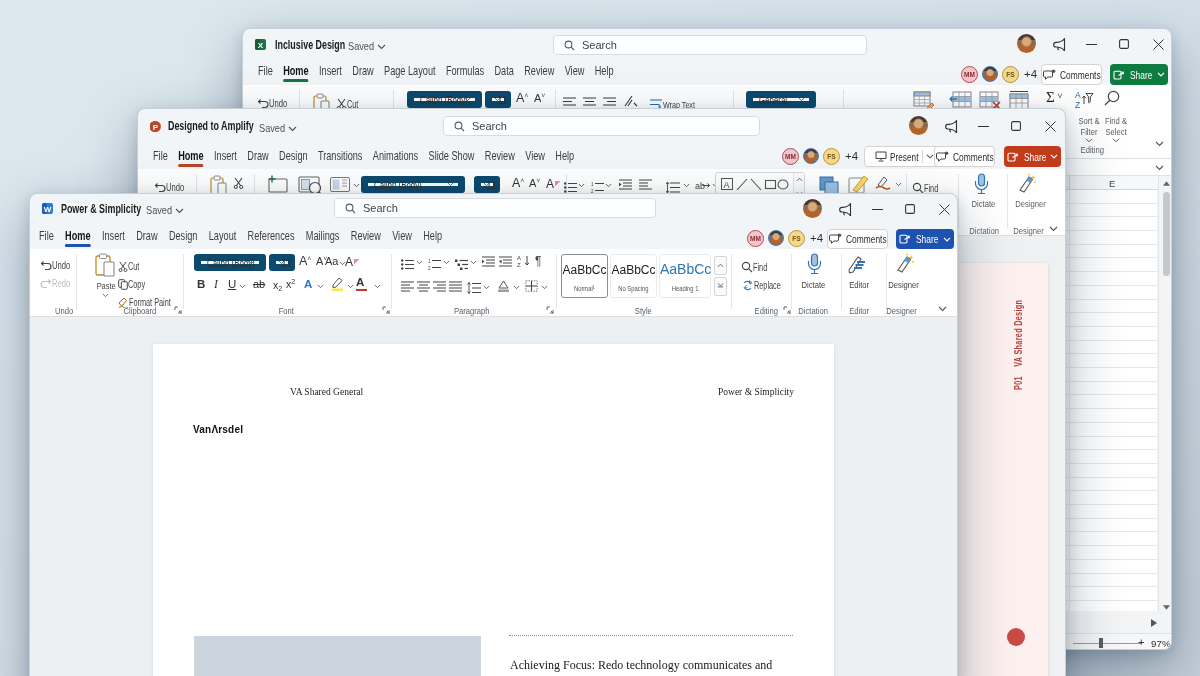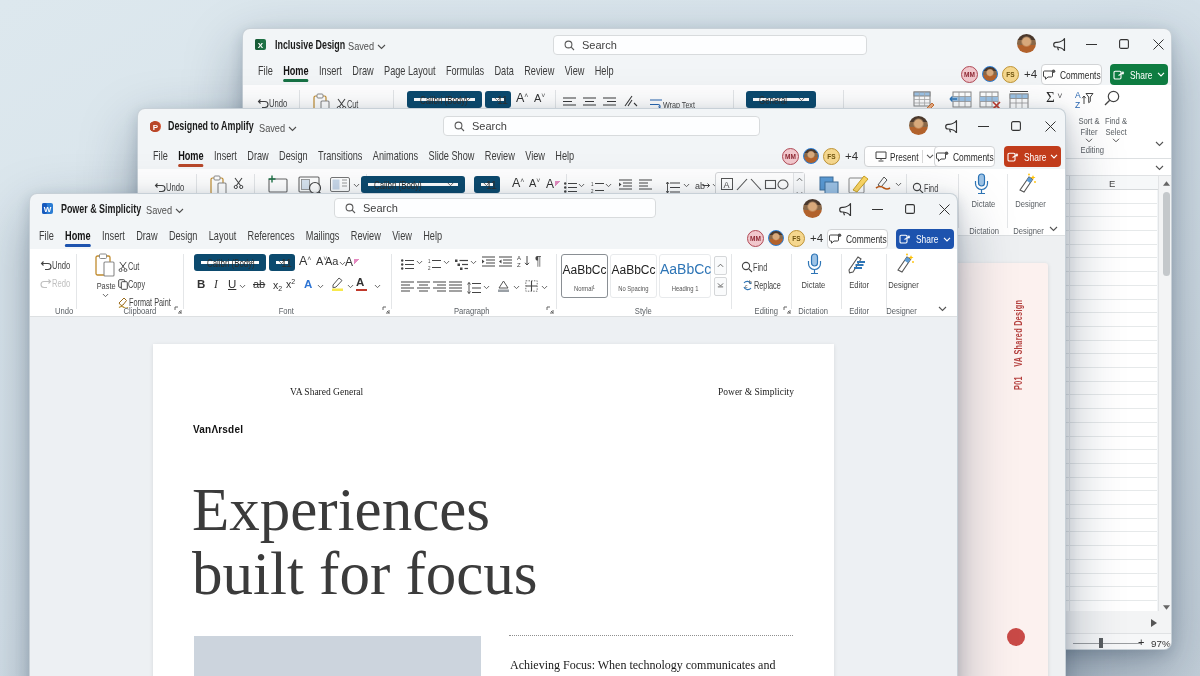--- a/index.html
+++ b/index.html
@@ -819,19 +819,18 @@
     <svg class="ri" style="left:908px; top:57px;" width="9" height="6" viewBox="0 0 9 6">
         <path d="M1 1 L4.5 4.5 L8 1" fill="none" stroke="#555" stroke-width="1.1"></path>
       </svg>
   </div>
 
   <div class="cv" style="left:0; top:123px; right:0; bottom:0; background:#edf0f3;">
     <div style="position:absolute; left:123px; top:27px; width:681px; height:520px; background:#fff; box-shadow:0 1px 4px rgba(0,0,0,.10);">
       <div style="position:absolute; left:40px; top:42px; font-size:10px; font-weight:bold; letter-spacing:.2px; color:#111;margin-top:38px;">VanΛrsdel</div>
       <div class="doc-serif" style="position:absolute; left:137px; top:43px; font-size:9.5px; color:#1c1c1c;">VA Shared General</div>
       <div class="doc-serif" style="position:absolute; right:40px; top:43px; font-size:9.5px; color:#1c1c1c;">Power &amp; Simplicity</div>
-      <div class="doc-serif" style="position:absolute; left:39px; top:134px; font-size:61px; line-height:64px; color:#3b3b3b;">Experiences<br>built for focus</div>
       <div style="position:absolute; left:41px; top:292px; width:287px; height:130px; background:#ccd4dd;"></div>
       <div style="position:absolute; left:356px; top:291px; width:284px; border-top:1.5px dotted #8f8f8f;"></div>
-      <div class="doc-serif" style="position:absolute; left:357px; top:314px; font-size:12px; color:#181818; width:300px;">Achieving Focus: When technology communicates and</div>
+      <div class="doc-serif" style="position:absolute; left:357px; top:314px; font-size:12px; color:#181818; width:300px;">Achieving Focus: Redo technology communicates and</div>
     </div>
   </div>
 </div>
 
 </body></html>

